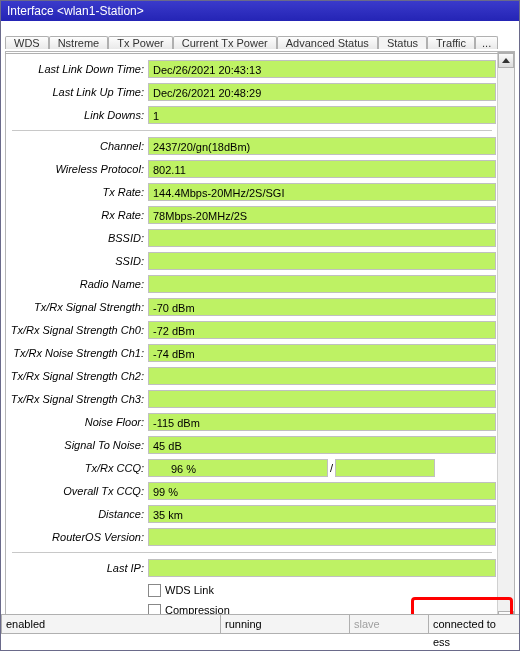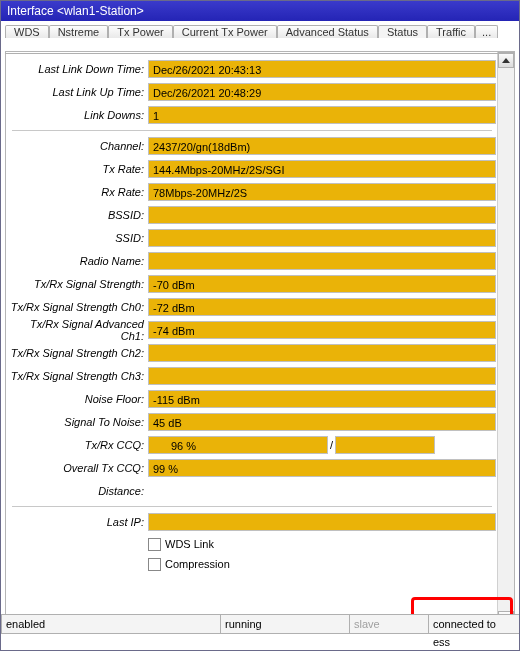--- a/index.html
+++ b/index.html
@@ -1,34 +1,34 @@
 <!DOCTYPE html>
 <html><head>
 <meta charset="utf-8">
 <style>
   html,body{margin:0;padding:0;font-family:"Segoe UI",Tahoma,Arial,sans-serif;font-size:11px;color:#000;background:#fff;}
   .window{position:relative;width:520px;height:651px;box-sizing:border-box;border:1px solid #6a6a8a;overflow:hidden;}
   .title-bar{background:linear-gradient(#3a3acb,#2424b5);color:#fff;height:20px;line-height:20px;padding:0 6px;font-size:12px;}
   .client{position:absolute;top:20px;left:0;right:0;bottom:0;}
   
-  .tabs{display:flex;align-items:flex-start;height:24px;padding-top:4px;margin:0 4px 5px 4px;}
+  .tabs{display:flex;align-items:flex-end;height:24px;padding-top:4px;margin:0 4px 5px 4px;}
   .tab{border:1px solid #b0b0b0;border-bottom:none;background:linear-gradient(#fdfdfd,#e9e9e9);padding:0 8px;display:flex;align-items:center;margin-right:0px;border-top-left-radius:2px;border-top-right-radius:2px;font-size:11px;color:#333;cursor:default;}
   .tab.active{background:#f4f4f4;position:relative;z-index:2;}
   .tab.more{padding:0 6px;}
   .tab-strip-line{border-top:1px solid #b0b0b0;margin:0 4px 0 4px;position:relative;top:-1px;z-index:1;}
   
   .form-zone{position:absolute;top:30px;left:4px;right:4px;bottom:22px;border:1px solid #b5b5b5;box-sizing:border-box;}
   .form-scroll{position:absolute;top:0;right:0;bottom:0;width:16px;background:#f1f1f1;border-left:1px solid #d0d0d0;}
   .sc-btn{position:absolute;left:0;width:16px;height:16px;background:linear-gradient(#fdfdfd,#dcdcdc);border:1px solid #b0b0b0;box-sizing:border-box;display:flex;align-items:center;justify-content:center;font-size:9px;color:#333;}
   .sc-up{top:0;} .sc-dn{bottom:0;}
   .form-body{position:absolute;top:0;left:0;right:16px;bottom:0;overflow:hidden;padding:6px 2px 2px 2px;}
   .row{display:flex;align-items:center;height:22px;margin-bottom:1px;}
   .lbl{width:136px;text-align:right;padding-right:4px;color:#000;font-style:italic;}
   .val{flex:1;display:flex;gap:2px;align-items:center;}
-  .ro{flex:1;height:18px;line-height:18px;border:1px solid #c0c0c0;background:#eab308;padding:0 4px;box-sizing:border-box;color:#000;}
+  .ro{flex:1;height:18px;line-height:18px;border:1px solid #c0c0c0;background:#bef264;padding:0 4px;box-sizing:border-box;color:#000;}
   .ro.short{flex:0 0 180px;padding-left:22px;}
   .ro.tiny{flex:0 0 100px;}
   .sep{border-top:1px solid #c8c8c8;margin:4px 4px 4px 4px;}
   .chk-row{display:flex;align-items:center;height:20px;margin-left:140px;}
   .chk{width:13px;height:13px;border:1px solid #888;background:#fff;margin-right:4px;box-sizing:border-box;}
   .highlight-box{position:absolute;right:1px;bottom:-4px;width:96px;height:28px;border:3px solid #ff0000;border-radius:4px;pointer-events:none;}
   
   .status-bar{position:absolute;left:0;right:0;bottom:16px;height:20px;display:flex;}
   .cell{border:1px solid #b0b0b0;margin-right:-1px;height:20px;line-height:18px;padding:0 4px;box-sizing:border-box;background:#f4f4f4;}
   .cell.w1{flex:0 0 220px;}
@@ -84,20 +84,26 @@
 
         <div class="sep"></div>
 
         <div class="row">
           <div class="lbl">Channel:</div>
           <div class="val">
               <div class="ro">2437/20/gn(18dBm)</div>
             </div>
         </div>
         <div class="row">
+          <div class="lbl">Wireless Protocol:</div>
+          <div class="val">
+              <div class="ro">802.11</div>
+            </div>
+        </div>
+        <div class="row">
           <div class="lbl">Tx Rate:</div>
           <div class="val">
               <div class="ro">144.4Mbps-20MHz/2S/SGI</div>
             </div>
         </div>
         <div class="row">
           <div class="lbl">Rx Rate:</div>
           <div class="val">
               <div class="ro">78Mbps-20MHz/2S</div>
             </div>
@@ -126,21 +132,21 @@
               <div class="ro">-70 dBm</div>
             </div>
         </div>
         <div class="row">
           <div class="lbl">Tx/Rx Signal Strength Ch0:</div>
           <div class="val">
               <div class="ro">-72 dBm</div>
             </div>
         </div>
         <div class="row">
-          <div class="lbl">Tx/Rx Signal Advanced Ch1:</div>
+          <div class="lbl">Tx/Rx Noise Strength Ch1:</div>
           <div class="val">
               <div class="ro">-74 dBm</div>
             </div>
         </div>
         <div class="row">
           <div class="lbl">Tx/Rx Signal Strength Ch2:</div>
           <div class="val">
               <div class="ro"></div>
             </div>
         </div>
@@ -171,20 +177,29 @@
           </div>
         </div>
         <div class="row">
           <div class="lbl">Overall Tx CCQ:</div>
           <div class="val">
               <div class="ro">99 %</div>
             </div>
         </div>
         <div class="row">
           <div class="lbl">Distance:</div>
+          <div class="val">
+              <div class="ro">35 km</div>
+            </div>
+        </div>
+        <div class="row">
+          <div class="lbl">RouterOS Version:</div>
+          <div class="val">
+              <div class="ro"></div>
+            </div>
         </div>
 
         <div class="sep"></div>
 
         <div class="row">
           <div class="lbl">Last IP:</div>
           <div class="val">
               <div class="ro"></div>
             </div>
         </div>

